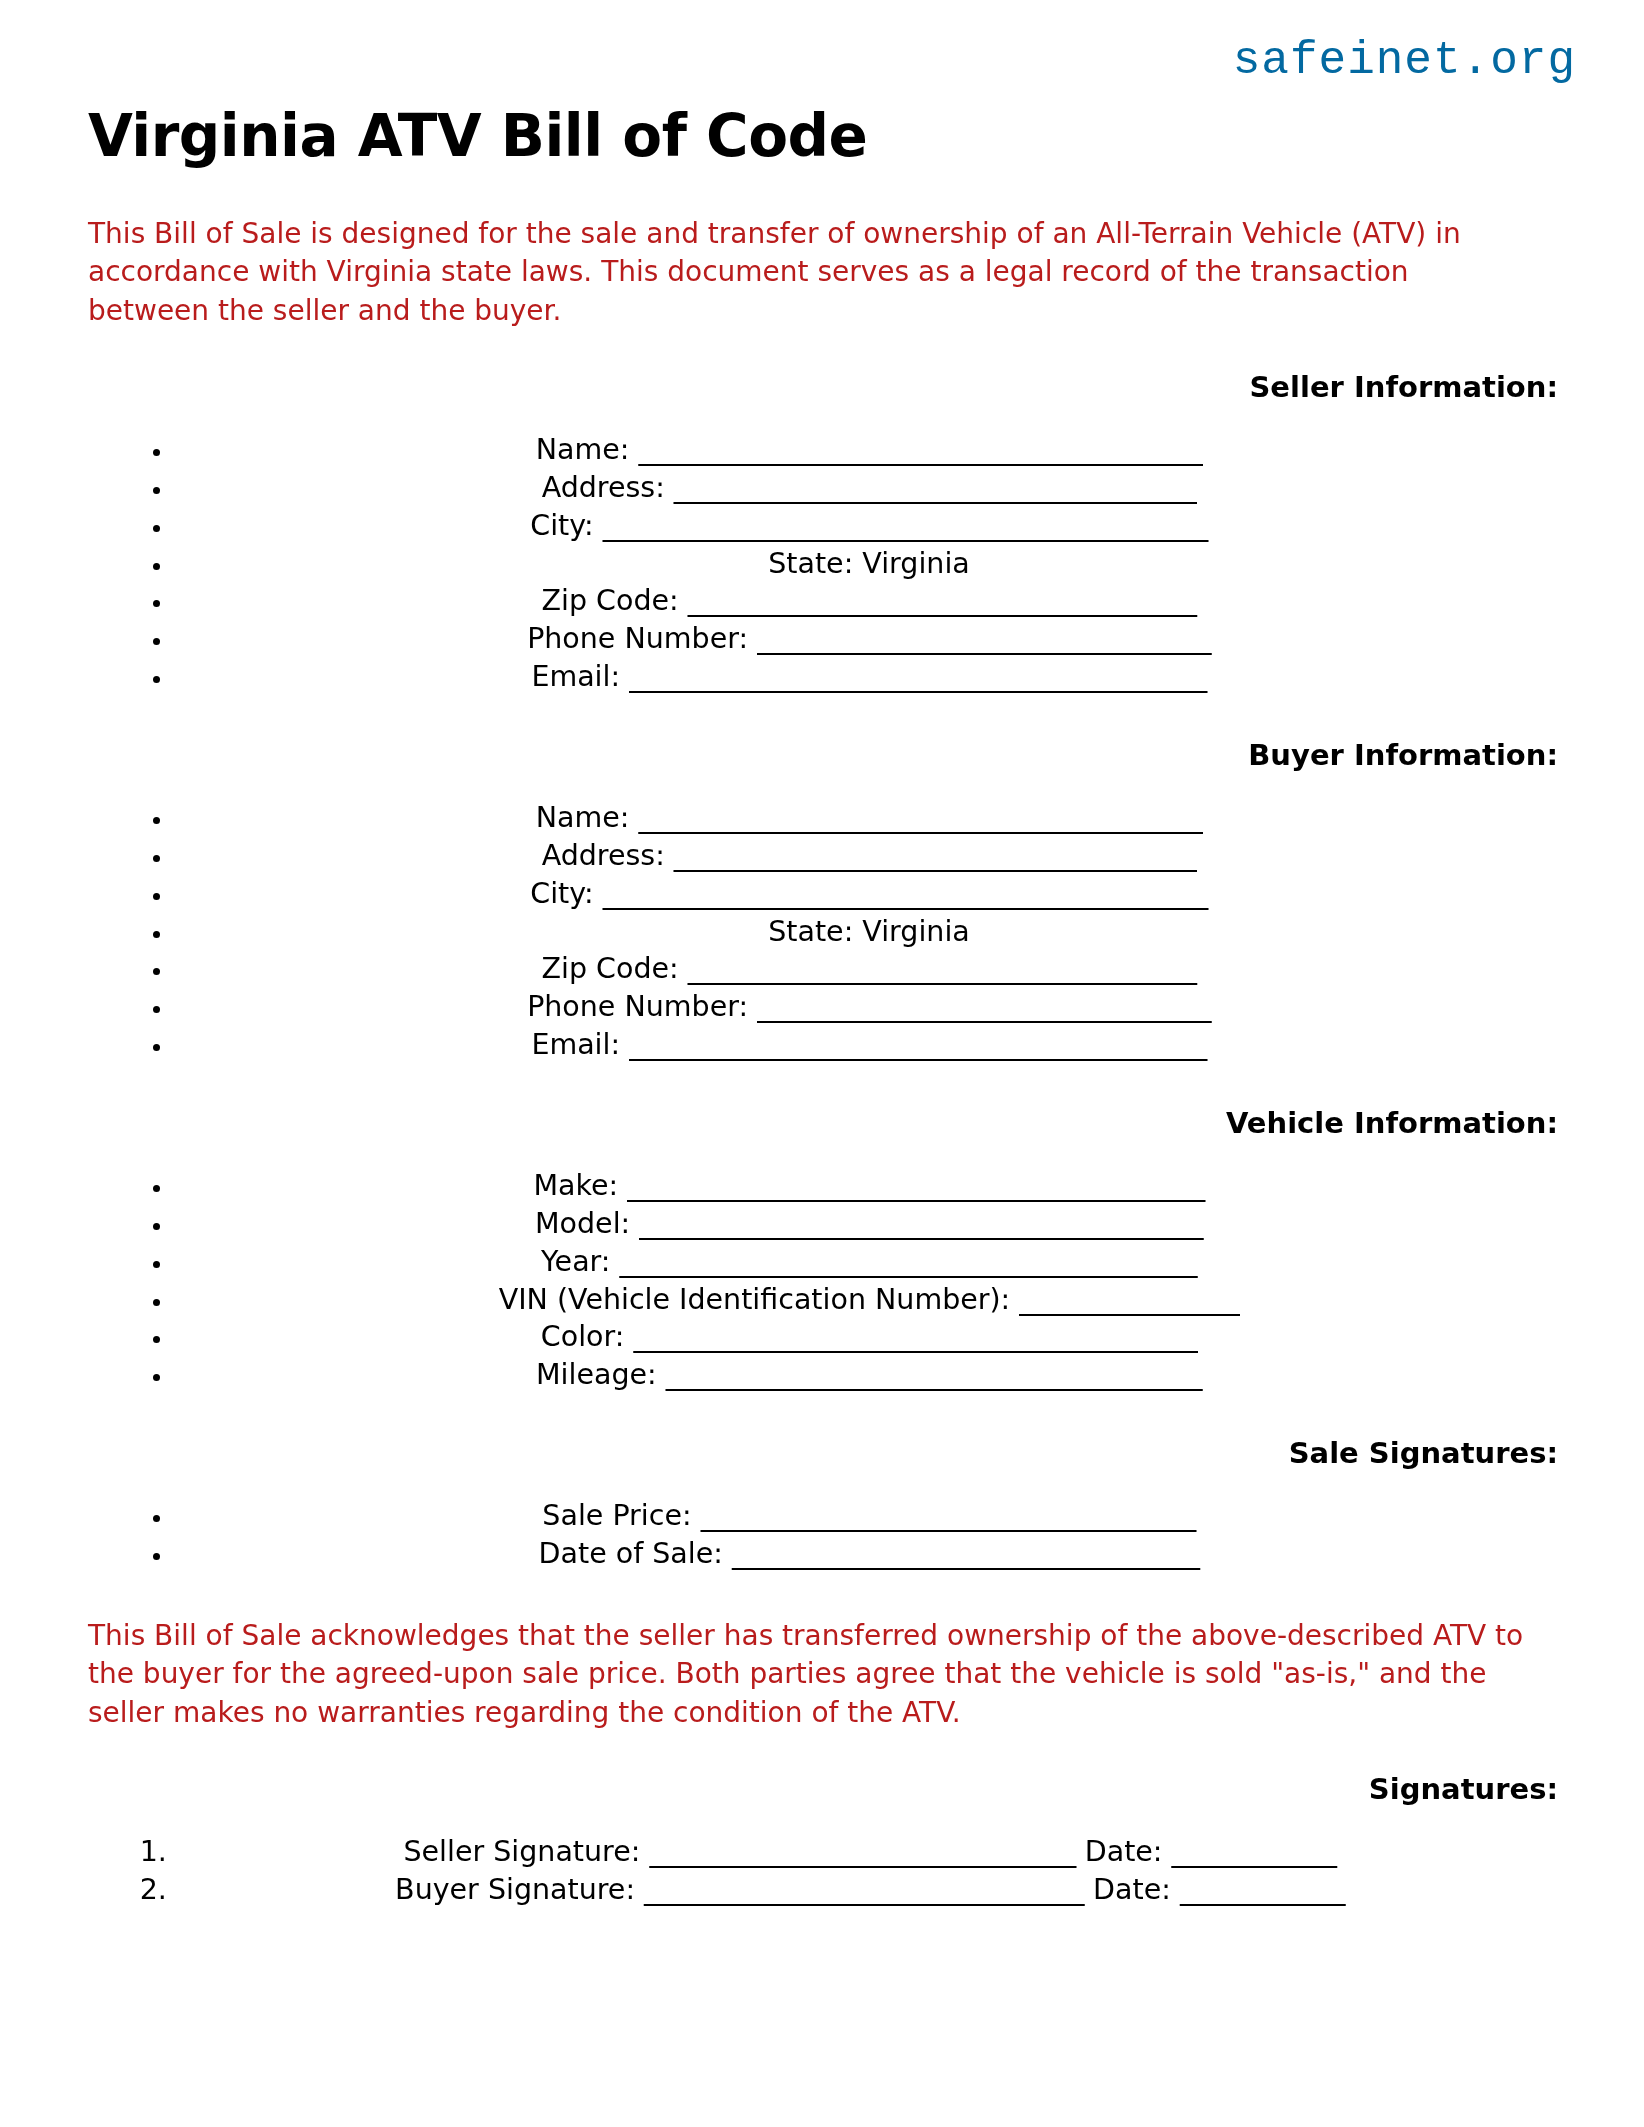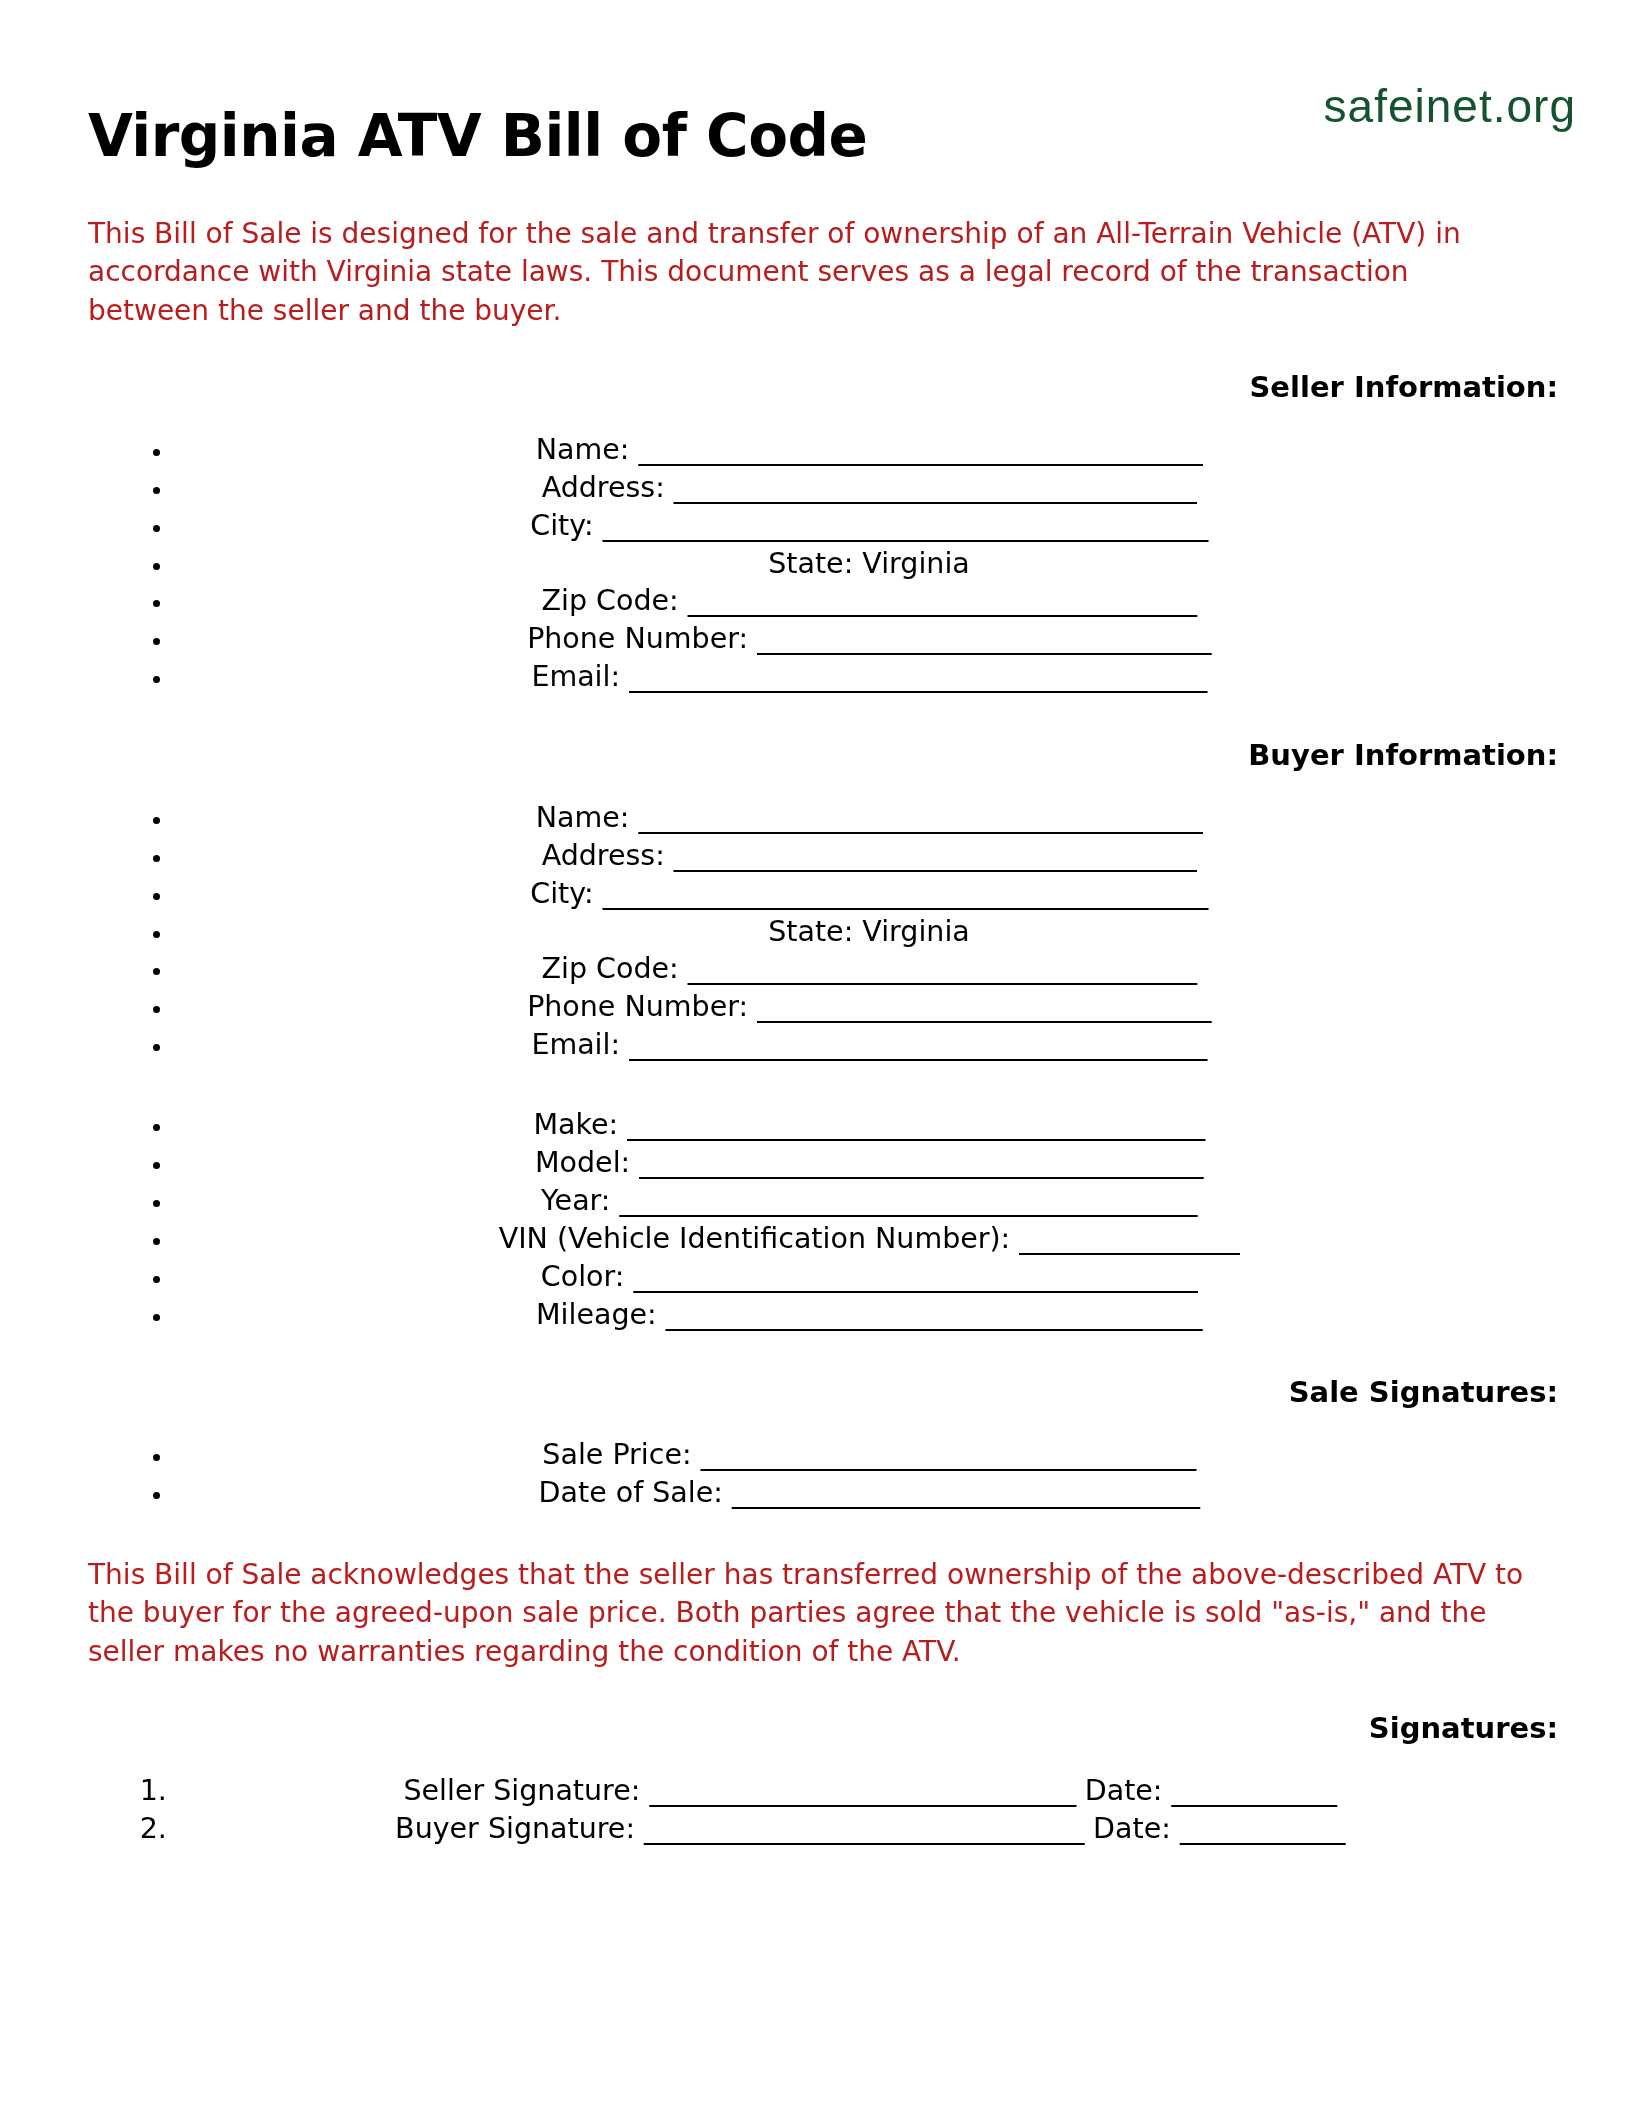--- a/index.html
+++ b/index.html
@@ -20,27 +20,26 @@
     width: 1644px;
     height: 2127px;
     box-sizing: border-box;
     padding: 0 0 0 0;
     background: #ffffff;
   }
   .watermark {
     position: absolute;
     top: 38px;
     right: 68px;
-    font-family: Liberation Sans, sans-serif;
+    font-family: Liberation Mono, monospace;
     font-size: 46px;
     letter-spacing: 1px;
-    color: #14532d;
+    color: #0369a1;
     white-space: nowrap;
     line-height: 1;
-    margin-top: 45px;
   }
   .content {
     position: absolute;
     left: 88px;
     top: 104px;
     width: 1470px;
   }
   h1.doc-title {
     font-family: "DejaVu Sans", sans-serif;
     font-weight: bold;
@@ -124,20 +123,21 @@
     <ul class="fields">
       <li><span>Name:</span> <span class="blank">_________________________________________</span></li>
       <li><span>Address:</span> <span class="blank">______________________________________</span></li>
       <li><span>City:</span> <span class="blank">____________________________________________</span></li>
       <li><span>State: Virginia</span><span class="blank"></span></li>
       <li><span>Zip Code:</span> <span class="blank">_____________________________________</span></li>
       <li><span>Phone Number:</span> <span class="blank">_________________________________</span></li>
       <li><span>Email:</span> <span class="blank">__________________________________________</span></li>
     </ul>
 
+    <h2 class="section-heading">Vehicle Information:</h2>
     <ul class="fields">
       <li><span>Make:</span> <span class="blank">__________________________________________</span></li>
       <li><span>Model:</span> <span class="blank">_________________________________________</span></li>
       <li><span>Year:</span> <span class="blank">__________________________________________</span></li>
       <li><span>VIN (Vehicle Identification Number):</span> <span class="blank">________________</span></li>
       <li><span>Color:</span> <span class="blank">_________________________________________</span></li>
       <li><span>Mileage:</span> <span class="blank">_______________________________________</span></li>
     </ul>
 
     <h2 class="section-heading">Sale Signatures:</h2>

